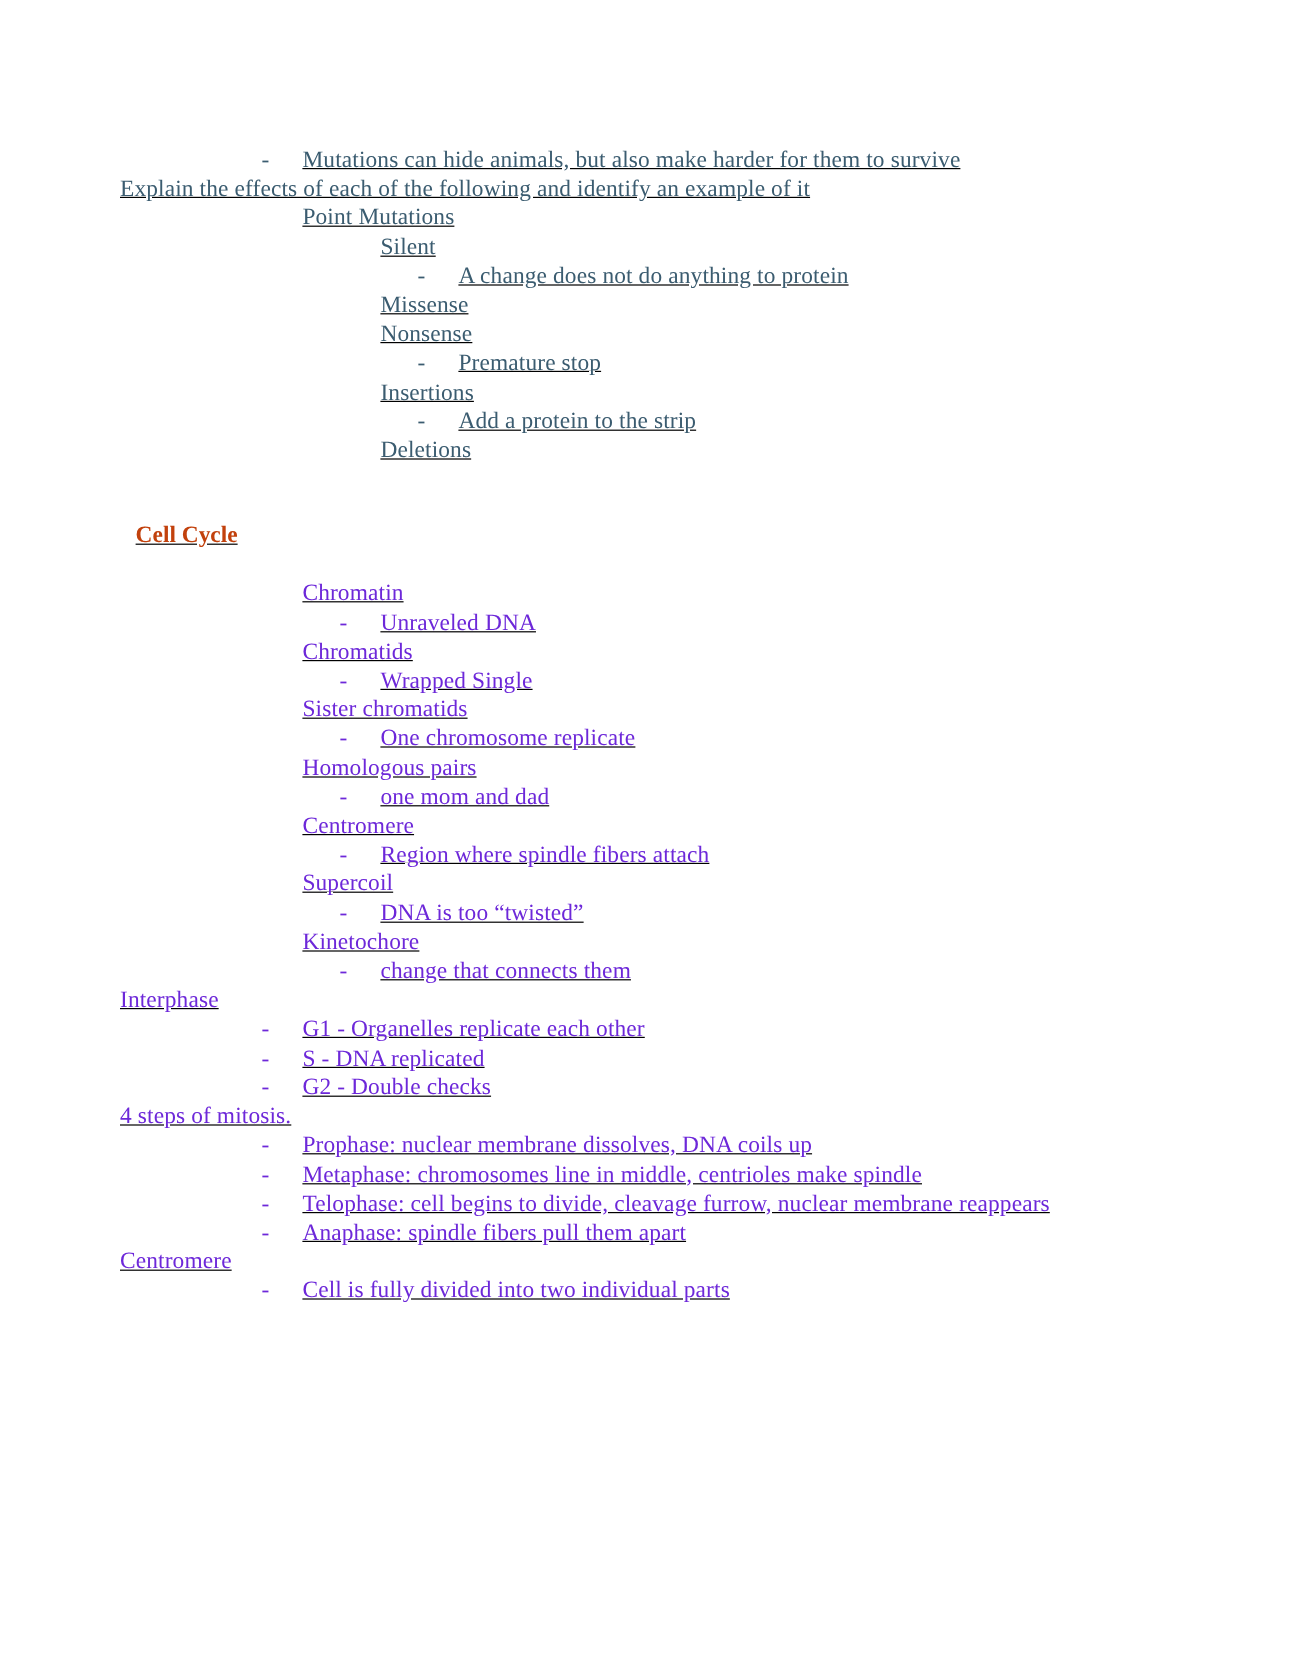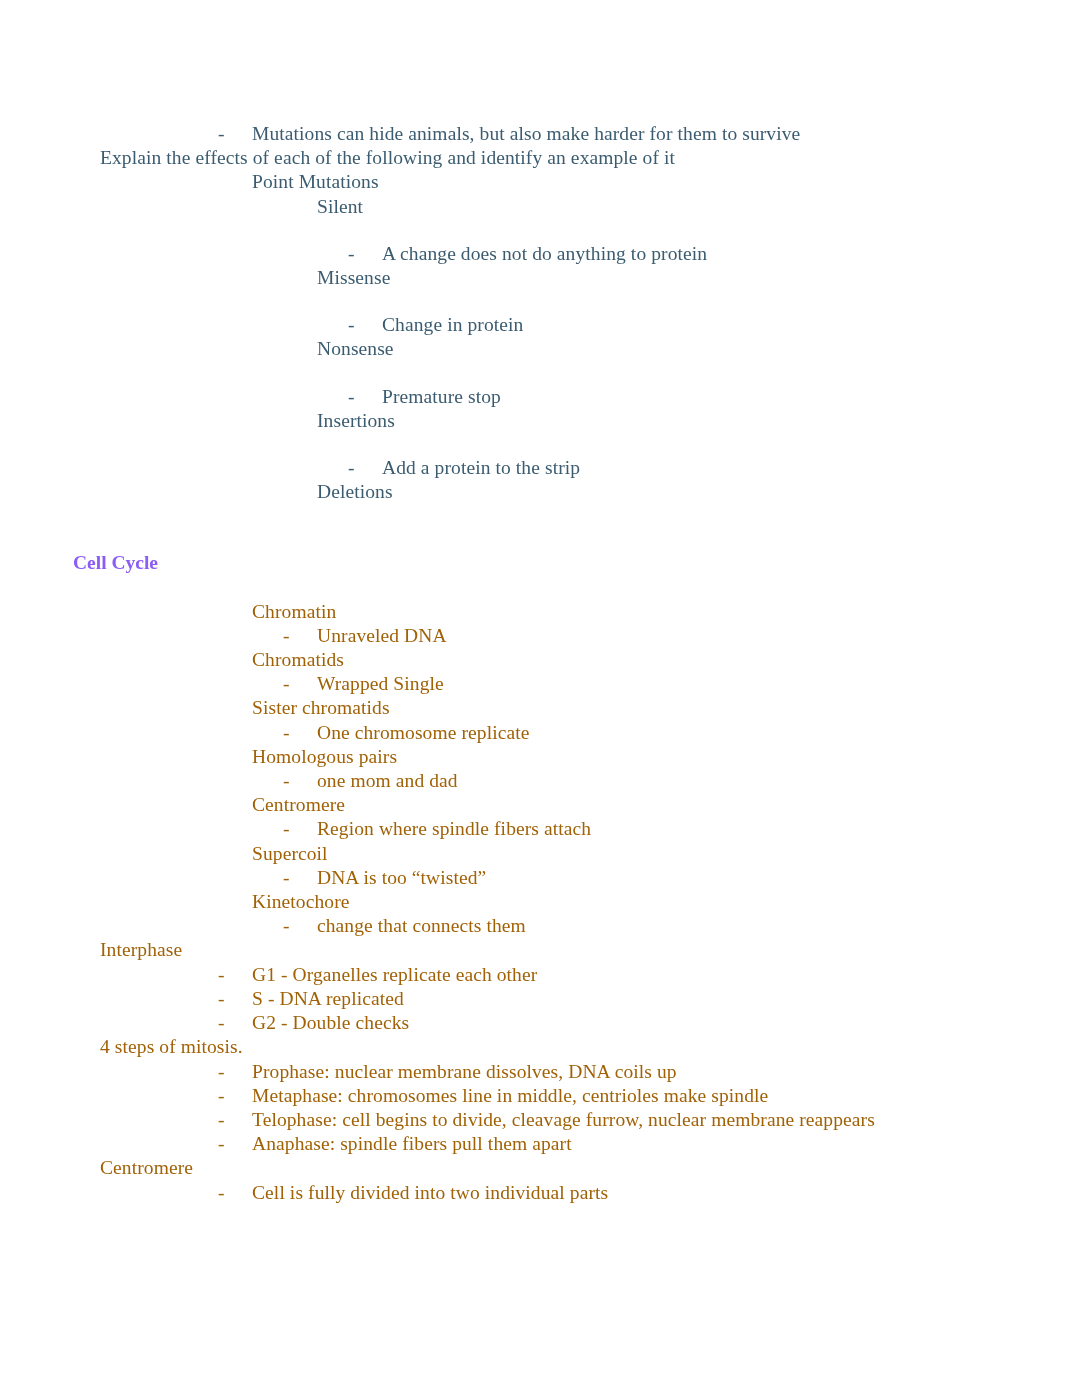--- a/index.html
+++ b/index.html
@@ -18,70 +18,71 @@
     position: relative;
     width: 1080px;
     height: 1397px;
     background: #ffffff;
   }
   .doc-body {
     position: absolute;
     top: 122px;
     left: 0;
     width: 1080px;
+    text-decoration: underline;
   }
   .line {
     font-size: 19.5px;
     line-height: 24.2px;
     color: #3e5f73;
     white-space: pre;
     letter-spacing: 0.1px;
   }
   
   .sec-mutations .line { color: #3b5c70; }
-  .sec-cellcycle .line { color: #a16207; }
+  .sec-cellcycle .line { color: #6d28d9; }
 
   
   .lv-a { padding-left: 100px; }   
   .lv-a-d { padding-left: 218px; } 
   .lv-b { padding-left: 252px; }   
   .lv-b-d { padding-left: 283px; } 
   .lv-c { padding-left: 317px; }   
-  .lv-c-d { padding-left: 348px; margin-top: 23px; } 
+  .lv-c-d { padding-left: 348px; } 
 
   .dash {
     display: inline-block;
     width: 34px;
   }
   .heading {
     font-weight: bold;
     font-size: 19.5px;
     line-height: 24.2px;
-    color: #8b5cf6;
+    color: #c2410c;
     padding-left: 73px;
     white-space: pre;
+    margin-left: 40px;
   }
   .spacer-sm { height: 11px; }
   .spacer-md { height: 24px; }
   .spacer-lg { height: 36px; }
 </style>
 </head>
 <body>
 
 <div id="page">
   <div class="doc-body">
 
     <div class="sec-mutations" id="section-mutations">
         <div class="line lv-a-d"><span class="dash">-</span><span>Mutations can hide animals, but also make harder for them to survive</span></div>
         <div class="line lv-a"><span>Explain the effects of each of the following and identify an example of it</span></div>
         <div class="line lv-b"><span>Point Mutations</span></div>
         <div class="line lv-c"><span>Silent</span></div>
         <div class="line lv-c-d"><span class="dash">-</span><span>A change does not do anything to protein</span></div>
         <div class="line lv-c"><span>Missense</span></div>
-        <div class="line lv-c-d"><span class="dash">-</span><span>Change in protein</span></div>
         <div class="line lv-c"><span>Nonsense</span></div>
         <div class="line lv-c-d"><span class="dash">-</span><span>Premature stop</span></div>
         <div class="line lv-c"><span>Insertions</span></div>
         <div class="line lv-c-d"><span class="dash">-</span><span>Add a protein to the strip</span></div>
         <div class="line lv-c"><span>Deletions</span></div>
         <div class="spacer-sm"></div>
       </div>
 
     <div class="spacer-lg"></div>
 

